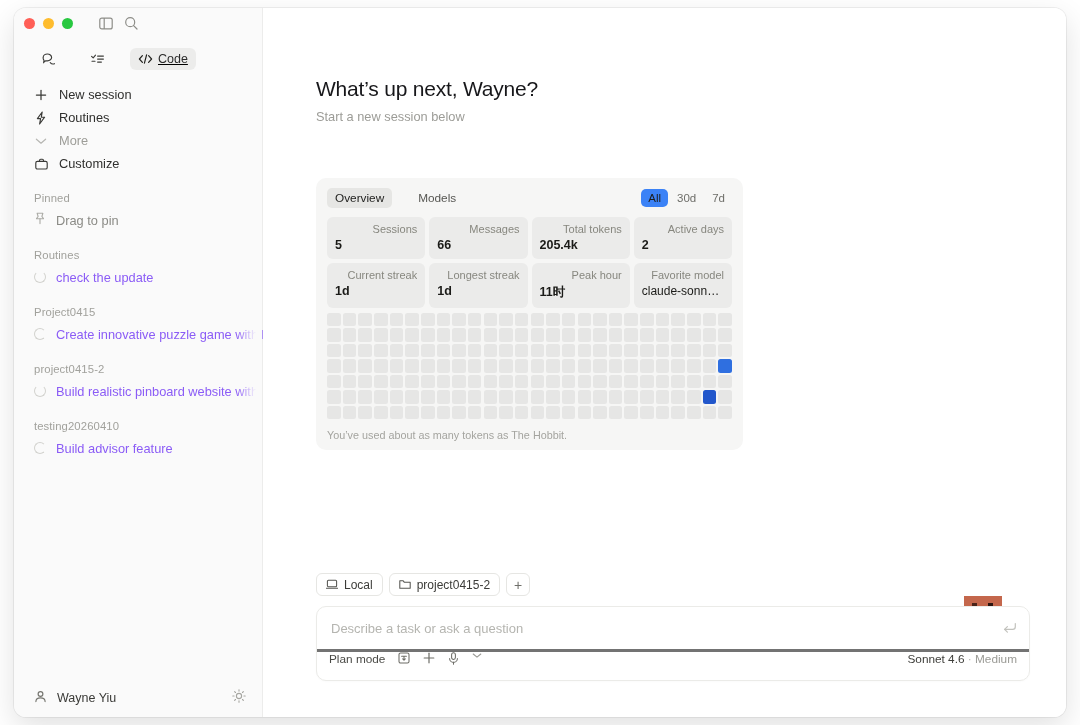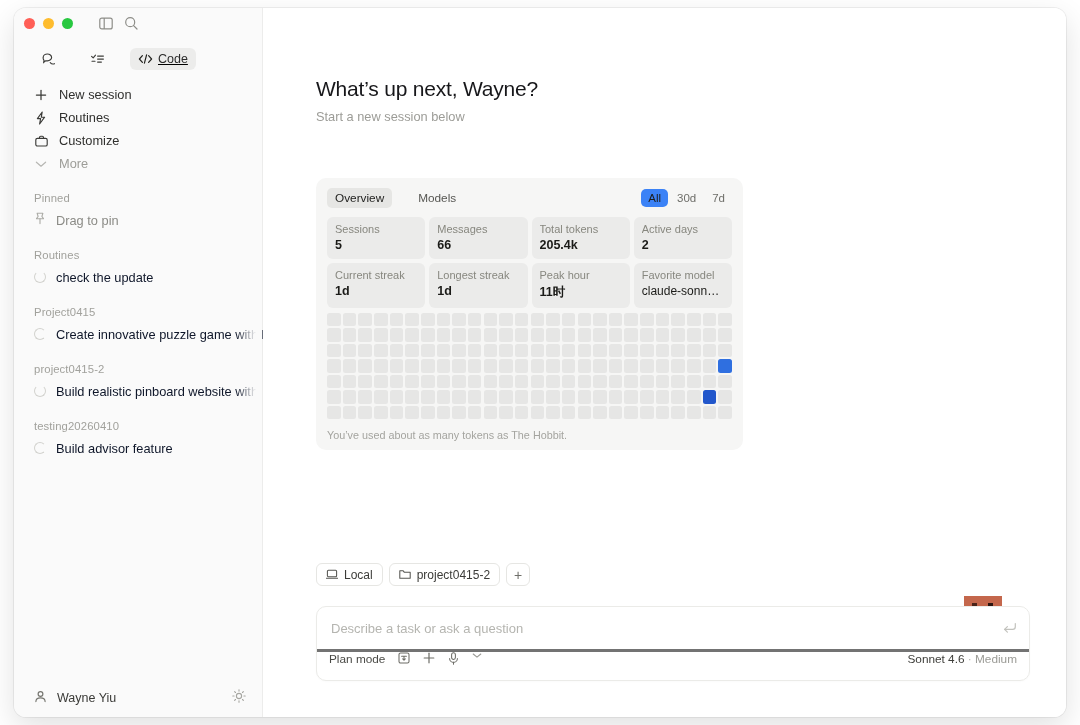--- a/index.html
+++ b/index.html
@@ -83,21 +83,21 @@
     padding: 0 20px;
     margin-top: 17px;
     margin-bottom: 4px;
     letter-spacing: 0.1px;
   }
   .sessionitem {
     display: flex; align-items: center; gap: 10px;
     height: 24px;
     padding: 0 20px;
     font-size: 12.8px;
-    color: #0f172a;
+    color: #8b5cf6;
     white-space: nowrap;
     overflow: visible;
   }
   .sessionitem.dim { color: #8b8b86; }
   .pin-row { padding-left: 20px; }
 
   .spinner {
     width: 12px; height: 12px; flex: 0 0 12px;
     border: 1.4px solid #d2d2ce;
     border-top-color: transparent;
@@ -191,20 +191,21 @@
     border-radius: 6px;
     padding: 6px 8px 7px 8px;
     min-width: 0;
   }
   .statcell .k {
     font-size: 11px;
     color: #87877f;
     white-space: nowrap;
     overflow: hidden;
     text-overflow: ellipsis;
+    text-align: right;
   }
   .statcell .v {
     font-size: 12.5px;
     font-weight: 700;
     color: #1b1b18;
     margin-top: 3px;
     white-space: nowrap;
     overflow: hidden;
     text-overflow: ellipsis;
   }
@@ -234,21 +235,21 @@
     bottom: 83px;
     width: 62px; height: 40px;
   }
 
   
   .composer {
     position: absolute;
     left: 53px; right: 36px;
     bottom: 36px;
   }
-  .chips { display: flex; align-items: center; gap: 6px; margin-bottom: 20px; }
+  .chips { display: flex; align-items: center; gap: 6px; margin-bottom: 10px; }
   .chip {
     display: flex; align-items: center; gap: 6px;
     height: 23px;
     padding: 0 9px;
     border: 1px solid #e6e6e3;
     background: #fff;
     border-radius: 6px;
     font-size: 12px;
     color: #3b3b38;
   }
@@ -363,36 +364,36 @@
         <span>New session</span>
       </div>
       <div class="navitem">
         <span class="ico">
           <svg width="12" height="14" viewBox="0 0 12 14" fill="none" stroke="#3a3a37" stroke-width="1.15" stroke-linejoin="round">
             <path d="M7.2 1L2.4 7.6h3.2L4.6 13l5-6.8H6.3L7.2 1z"></path>
           </svg>
         </span>
         <span>Routines</span>
       </div>
+      <div class="navitem muted">
+        <span class="ico">
+          <svg width="12" height="8" viewBox="0 0 12 8" fill="none" stroke="#9d9d98" stroke-width="1.2" stroke-linecap="round" stroke-linejoin="round">
+            <polyline points="1.4,2.2 6,6.2 10.6,2.2"></polyline>
+          </svg>
+        </span>
+        <span>More</span>
+      </div>
       <div class="navitem">
         <span class="ico">
           <svg width="13" height="12" viewBox="0 0 13 12" fill="none" stroke="#3a3a37" stroke-width="1.15">
             <rect x="0.8" y="3.4" width="11.4" height="7.6" rx="1.6"></rect>
             <path d="M4.5 3.4V2.4a1.2 1.2 0 0 1 1.2-1.2h1.6a1.2 1.2 0 0 1 1.2 1.2v1"></path>
           </svg>
         </span>
         <span>Customize</span>
-      </div>
-      <div class="navitem muted">
-        <span class="ico">
-          <svg width="12" height="8" viewBox="0 0 12 8" fill="none" stroke="#9d9d98" stroke-width="1.2" stroke-linecap="round" stroke-linejoin="round">
-            <polyline points="1.4,2.2 6,6.2 10.6,2.2"></polyline>
-          </svg>
-        </span>
-        <span>More</span>
       </div>
     </div>
 
     <div class="sectionlabel">Pinned</div>
     <div class="sessionitem dim pin-row">
       <span>
         <svg width="12" height="13" viewBox="0 0 12 13" fill="none" stroke="#adada8" stroke-width="1.15" stroke-linejoin="round">
           <path d="M3.1 1.2h5.8l-1 3.3 1.6 2.2H2.5l1.6-2.2-1-3.3z"></path>
           <line x1="6" y1="6.7" x2="6" y2="11.6" stroke-linecap="round"></line>
         </svg>

